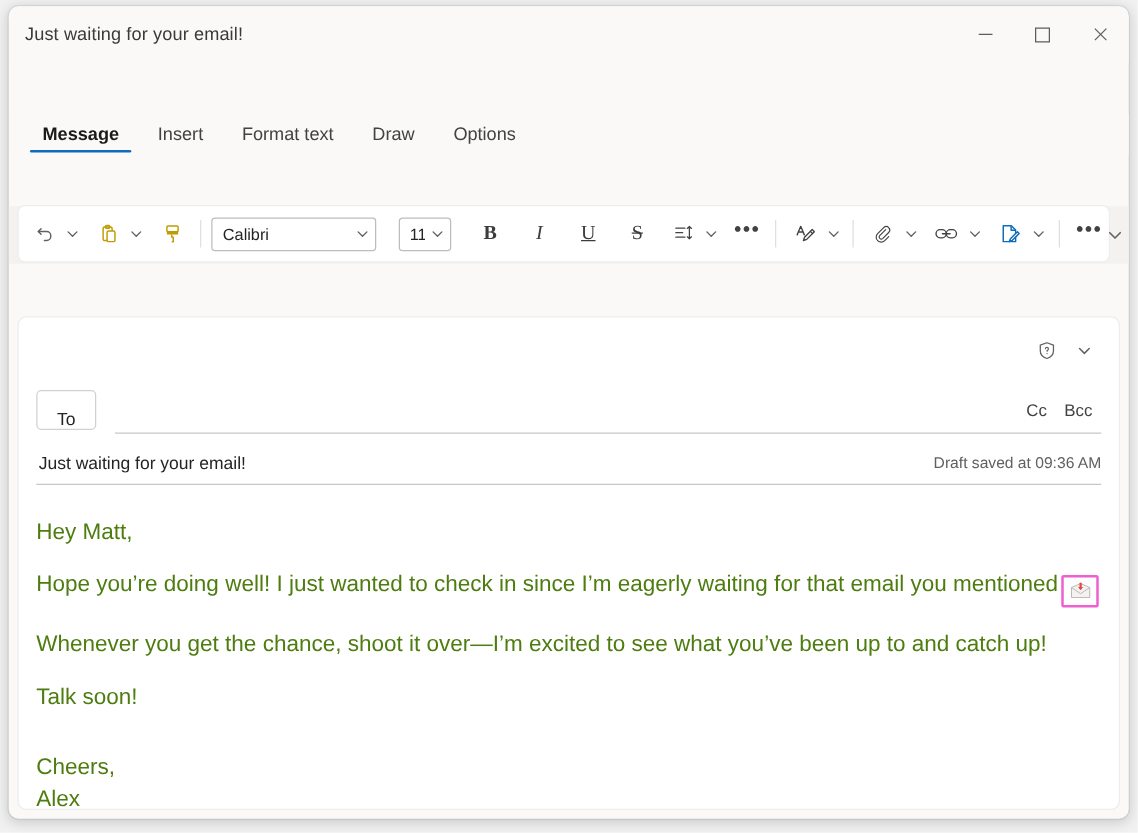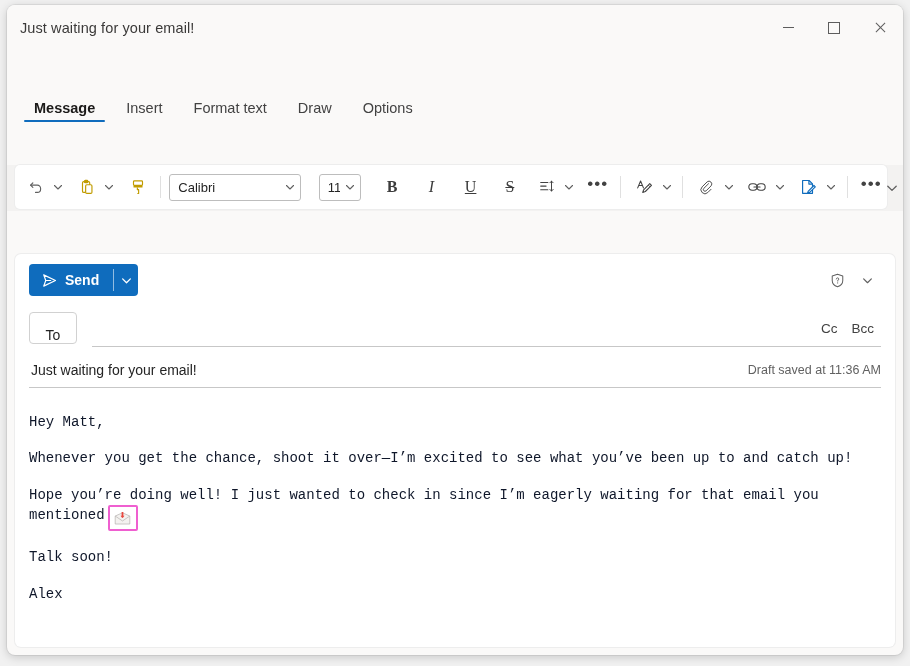--- a/index.html
+++ b/index.html
@@ -353,26 +353,25 @@
     right: 14px;
     bottom: 2px;
     height: 1px;
     background: #c7c7c7;
   }
 
   
   #body {
     flex: 1 1 auto;
     padding: 22px 14px 0 14px;
-    font-size: 14px;
-    color: #0f172a;
+    font-size: 18px;
+    color: #4d7c0f;
     line-height: 1.45;
     overflow: hidden;
     position: relative;
-    font-family: Liberation Mono, monospace;
   }
   #body p { margin: 0 0 16px 0; }
   #body p.tight { margin-bottom: 0; }
   .emoji-box {
     display: inline-flex;
     align-items: center;
     justify-content: center;
     width: 26px;
     height: 22px;
     border: 2px solid #ef5fd0;
@@ -580,35 +579,20 @@
     <div id="ribbon-collapse">
       <svg class="svg-i" width="12" height="12" viewBox="0 0 10 10">
         <path d="M1.5 3.5 L5 7 L8.5 3.5" fill="none" stroke="#616161" stroke-width="1.1" stroke-linecap="round" stroke-linejoin="round"></path>
       </svg>
     </div>
   </div>
 
   <div id="compose">
 
     <div id="send-row">
-      <div id="send-split">
-        <div id="send-main">
-          <svg class="svg-i" width="17" height="17" viewBox="0 0 20 20">
-            <path d="M3.2 3.4 L17 10 L3.2 16.6 L5.6 10 z" fill="none" stroke="#ffffff" stroke-width="1.4" stroke-linejoin="round"></path>
-            <path d="M5.6 10 H11.4" stroke="#ffffff" stroke-width="1.4" stroke-linecap="round"></path>
-          </svg>
-          <span>Send</span>
-        </div>
-        <div id="send-divider"></div>
-        <div id="send-more">
-          <svg class="svg-i" width="11" height="11" viewBox="0 0 10 10">
-            <path d="M1.5 3.5 L5 7 L8.5 3.5" fill="none" stroke="#ffffff" stroke-width="1.2" stroke-linecap="round" stroke-linejoin="round"></path>
-          </svg>
-        </div>
-      </div>
 
       <div id="sensitivity">
         <div class="sens-btn">
           <svg class="svg-i" width="17" height="17" viewBox="0 0 20 20">
             <path d="M10 2.6 L16.2 4.8 V10 c0 4 -3.2 6.4 -6.2 7.4 C7 16.4 3.8 14 3.8 10 V4.8 z" fill="none" stroke="#616161" stroke-width="1.2" stroke-linejoin="round"></path>
             <path d="M8.6 8.2 a1.45 1.45 0 1 1 1.65 1.6 v0.9" fill="none" stroke="#616161" stroke-width="1.1" stroke-linecap="round"></path>
             <circle cx="10.2" cy="12.8" r="0.62" fill="#616161"></circle>
           </svg>
         </div>
         <div class="sens-btn">
@@ -624,33 +608,34 @@
         <span>To</span>
       </div>
       <input id="to-field" type="text" value="" style="">
       <div class="ccbcc">Cc</div>
       <div class="ccbcc">Bcc</div>
       <div id="to-underline"></div>
     </div>
 
     <div id="subject-row">
       <input id="subject-field" type="text" value="Just waiting for your email!" style="">
-      <div id="draft-status">Draft saved at 11:36 AM</div>
+      <div id="draft-status">Draft saved at 09:36 AM</div>
       <div id="subject-underline"></div>
     </div>
 
     <div id="body">
       <p>Hey Matt,</p>
-      <p>Whenever you get the chance, shoot it over—I’m excited to see what you’ve been up to and catch up!</p>
       <p><span>Hope you’re doing well! I just wanted to check in since I’m eagerly waiting for that email you mentioned</span><span class="emoji-box">
             <svg class="svg-i" width="17" height="13" viewBox="0 0 20 15">
               <path d="M1.4 4.6 L10 0.8 L18.6 4.6 V14 H1.4 z" fill="#f4f2f0" stroke="#b9b6b4" stroke-width="0.9" stroke-linejoin="round"></path>
               <path d="M1.4 4.6 L10 10.4 L18.6 4.6" fill="none" stroke="#b9b6b4" stroke-width="0.9" stroke-linejoin="round"></path>
               <path d="M10 0.6 V5.4" stroke="#e8473f" stroke-width="2.1" stroke-linecap="round"></path>
               <path d="M7.6 4.2 L10 6.8 L12.4 4.2 z" fill="#e8473f"></path>
             </svg>
           </span></p>
+      <p>Whenever you get the chance, shoot it over—I’m excited to see what you’ve been up to and catch up!</p>
       <p>Talk soon!</p>
+      <p class="tight" style="margin-top:30px">Cheers,</p>
       <p>Alex</p>
     </div>
 
   </div>
 </div>
 
 </body></html>

